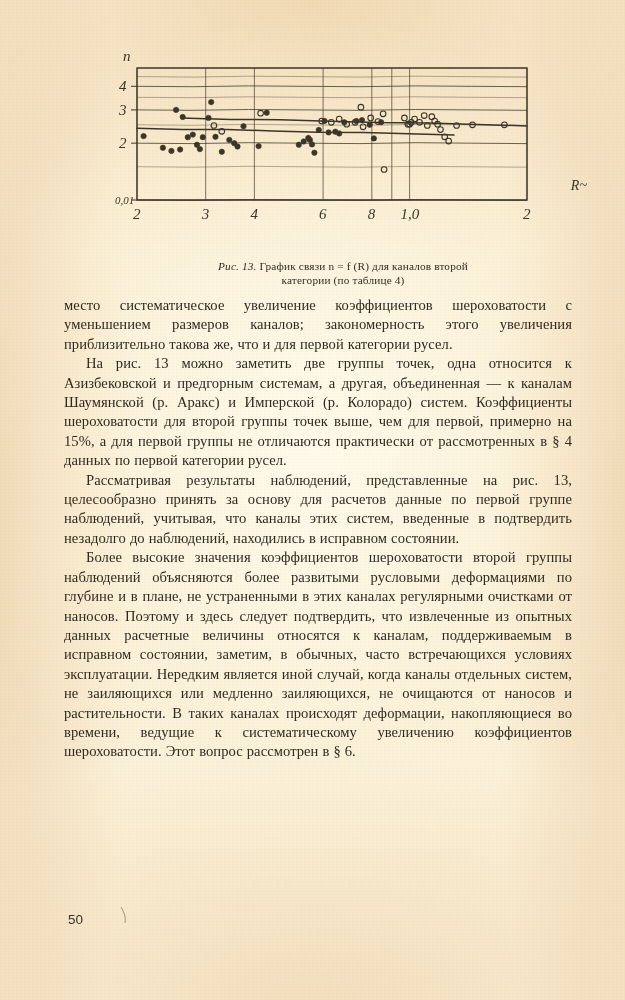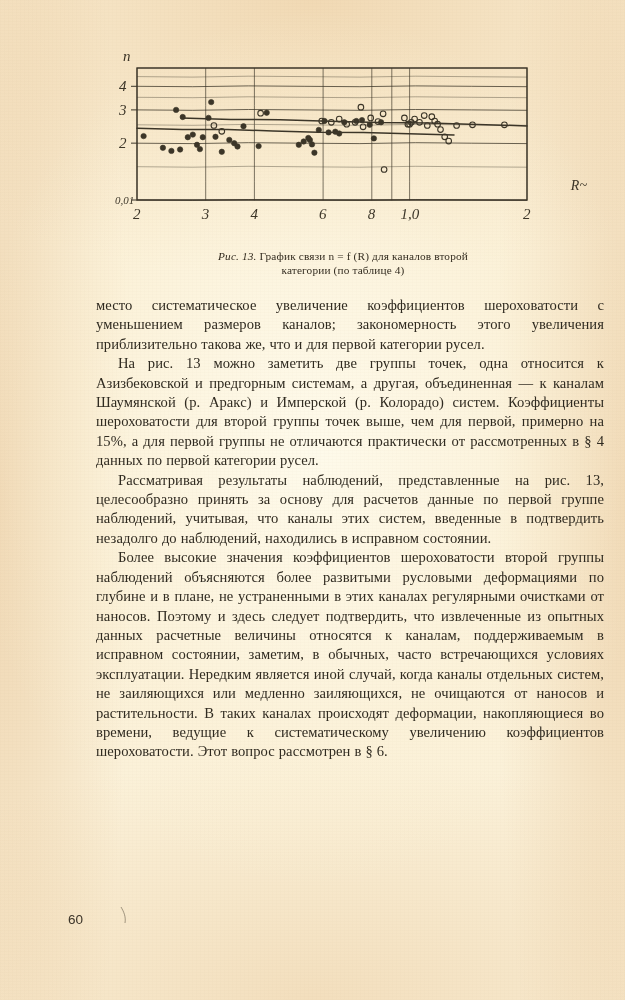--- a/index.html
+++ b/index.html
@@ -32,35 +32,34 @@
   }
   .content{position:absolute;inset:0;}
 
   
   #figure{position:absolute;left:0;top:60px;width:625px;}
   .fig-wrap{position:relative;width:440px;margin:0 auto 0 115px;height:175px;}
   svg.plot{display:block;}
 
   
   .caption{
-    width:430px;margin:14px auto 0 128px;
+    width:430px;margin:24px auto 0 128px;
     text-align:center;
     font-size:11.3px;
     line-height:14px;
     color:#342d21;
     letter-spacing:.15px;
   }
   .caption .it{font-style:italic;}
 
   
   #body-text{
     position:absolute;
     left:64px;top:296px;
     width:508px;
-    margin-left:32px;
   }
   p.par{
     margin:0;
     font-size:14.6px;
     line-height:19.4px;
     text-align:justify;
     text-justify:inter-word;
     color:#2f2a20;
     text-indent:22px;
     letter-spacing:.05px;
@@ -206,20 +205,20 @@
     </div>
   </div>
 
   <div id="body-text">
     <p class="par cont">место систематическое увеличение коэффициентов шероховатости с уменьшением размеров каналов; закономерность этого увеличения приблизительно такова же, что и для первой категории русел.</p>
     <p class="par">На рис. 13 можно заметить две группы точек, одна относится к Азизбековской и предгорным системам, а другая, объединенная — к каналам Шаумянской (р. Аракс) и Имперской (р. Колорадо) систем. Коэффициенты шероховатости для второй группы точек выше, чем для первой, примерно на 15%, а для первой группы не отличаются практически от рассмотренных в § 4 данных по первой категории русел.</p>
     <p class="par">Рассматривая результаты наблюдений, представленные на рис. 13, целесообразно принять за основу для расчетов данные по первой группе наблюдений, учитывая, что каналы этих систем, введенные в подтвердить незадолго до наблюдений, находились в исправном состоянии.</p>
     <p class="par">Более высокие значения коэффициентов шероховатости второй группы наблюдений объясняются более развитыми русловыми деформациями по глубине и в плане, не устраненными в этих каналах регулярными очистками от наносов. Поэтому и здесь следует подтвердить, что извлеченные из опытных данных расчетные величины относятся к каналам, поддерживаемым в исправном состоянии, заметим, в обычных, часто встречающихся условиях эксплуатации. Нередким является иной случай, когда каналы отдельных систем, не заиляющихся или медленно заиляющихся, не очищаются от наносов и растительности. В таких каналах происходят деформации, накопляющиеся во времени, ведущие к систематическому увеличению коэффициентов шероховатости. Этот вопрос рассмотрен в § 6.</p>
   </div>
 
-  <div id="page-number">60</div>
+  <div id="page-number">50</div>
   <svg class="pen-mark" viewBox="0 0 10 18">
     <path d="M1 1 C 4 6, 6 11, 5 17" stroke="#5a5040" stroke-width="1" fill="none" opacity=".55"></path>
   </svg>
 
 </div>
 
 <div class="grain"></div>
 
 </body></html>

